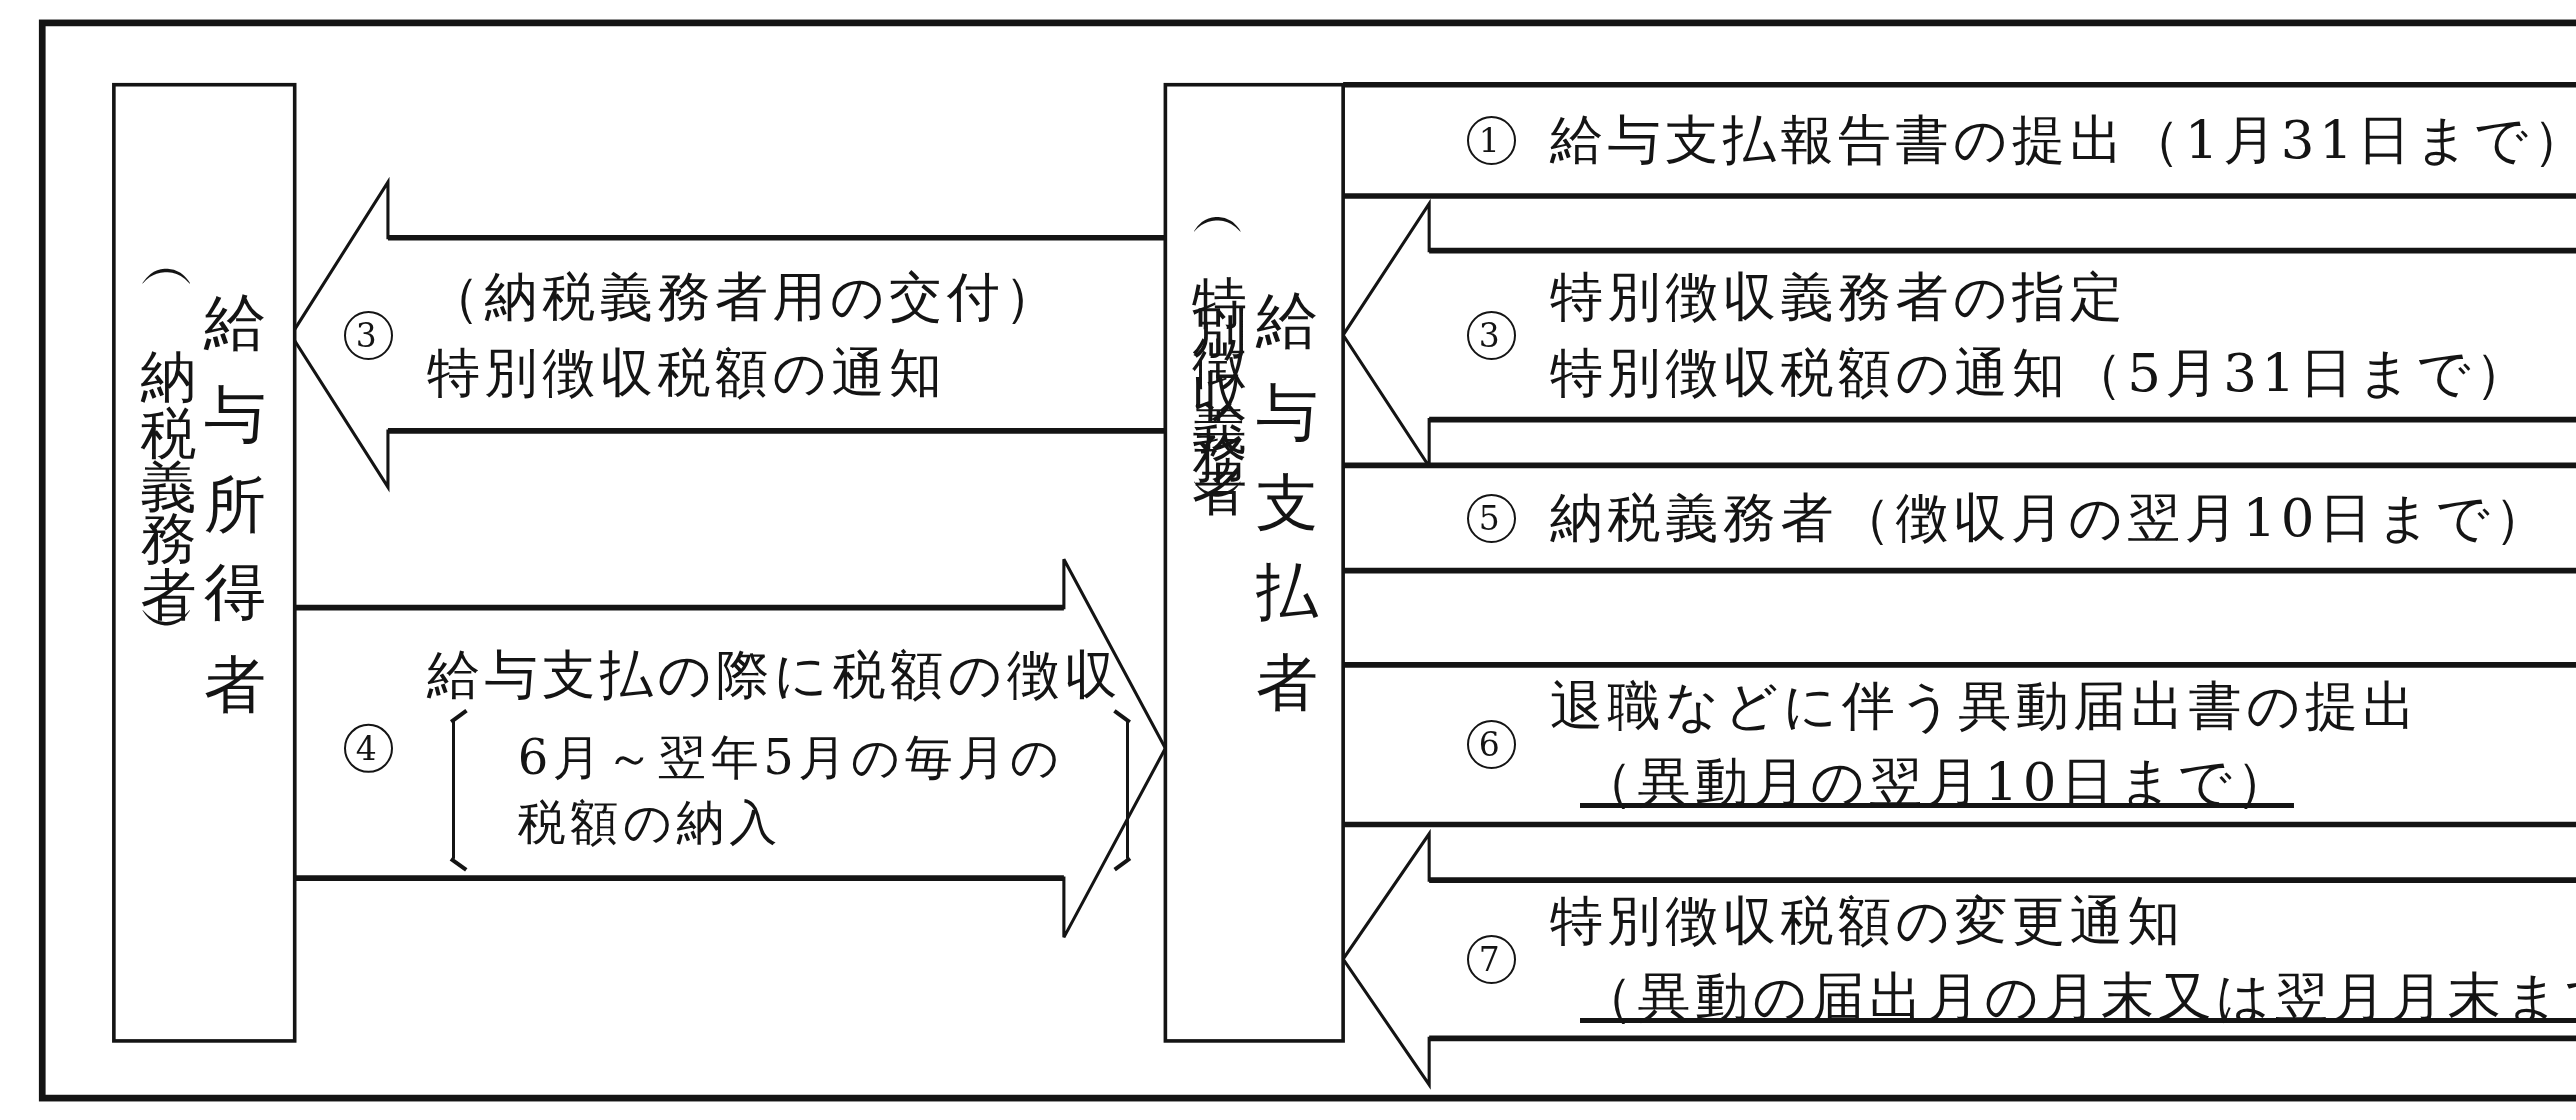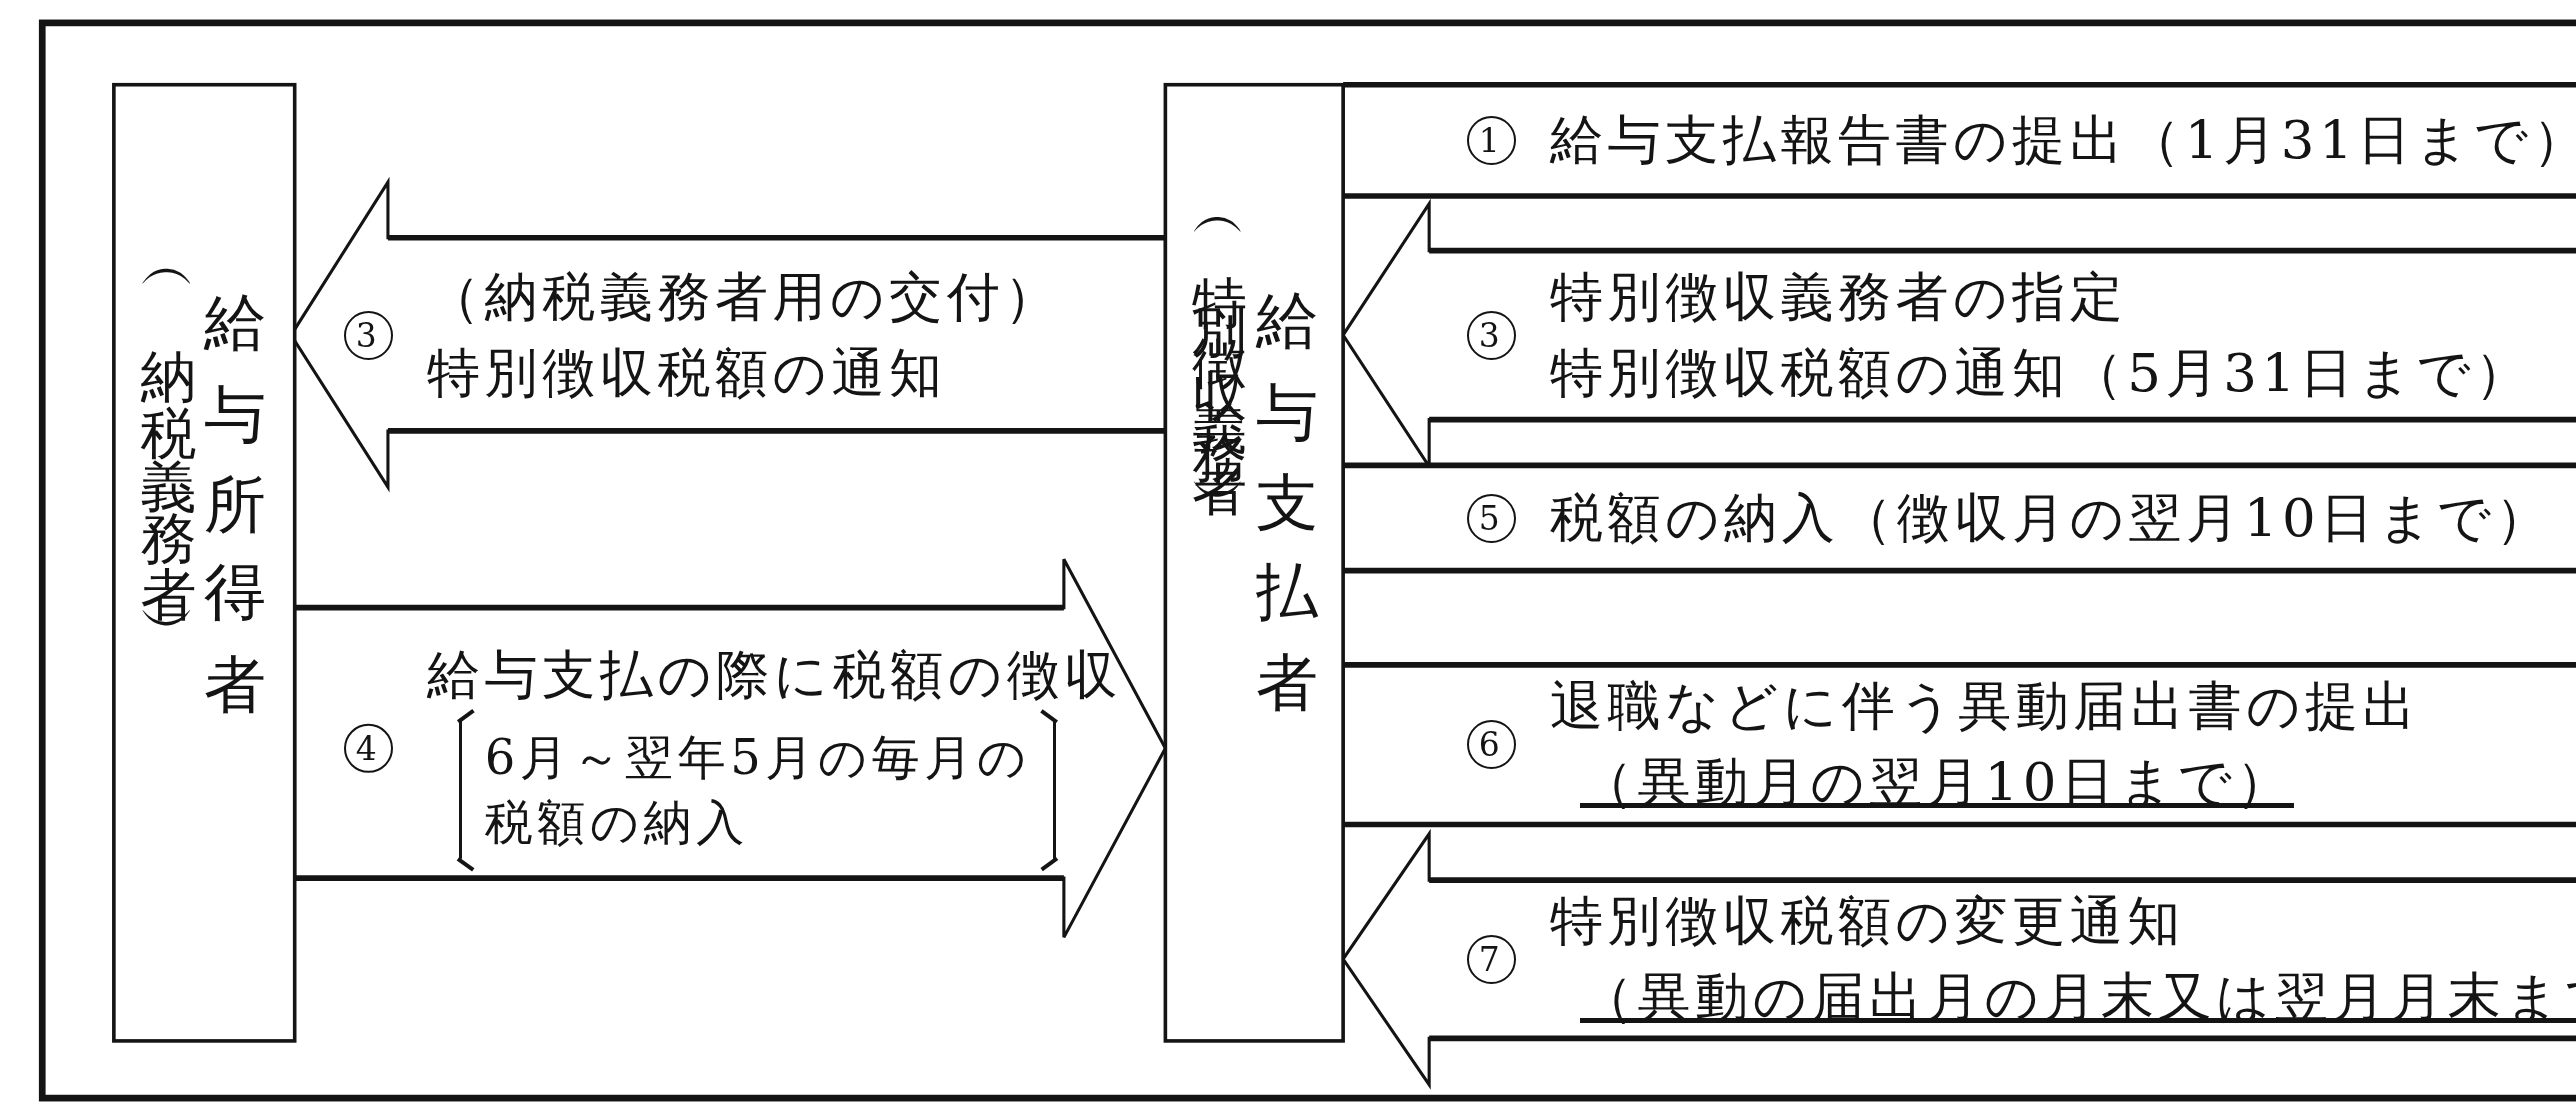--- a/index.html
+++ b/index.html
@@ -26,22 +26,22 @@
     background:#fff;
   }
   
   .lbl {
     position:absolute; display:flex; align-items:center; gap:34px;
     transform:translateY(-50%); white-space:nowrap;
     font-size:53px; letter-spacing:4.6px; line-height:76px;
   }
   .lbl .indent { padding-left:30px;text-decoration:underline; }
   .l7col { display:flex; flex-direction:column; }
-  .brkrow { display:flex; align-items:stretch; margin-left:32px; margin-top:8.2px;
-            font-size:48px; line-height:65px; }
+  .brkrow { display:flex; align-items:stretch; margin-left:25px; margin-top:8.2px;
+            font-size:48px; line-height:65px;gap:40px; }
   .brklines { display:flex; flex-direction:column; padding:4.1px 5.2px; }
   .brk { width:17.5px; position:relative; flex:0 0 auto; }
   .brk.l { border-left:3.6px solid #141414; }
   .brk.r { border-right:3.6px solid #141414; }
   .brk.l::before, .brk.l::after, .brk.r::before, .brk.r::after {
     content:""; position:absolute; width:18.5px; height:3.6px; background:#141414;
   }
   .brk.l::before { left:-3.6px; top:-1px;  transform-origin:left center; transform:rotate(-36deg); }
   .brk.l::after  { left:-3.6px; bottom:-1px; transform-origin:left center; transform:rotate(36deg); }
   .brk.r::before { right:-3.6px; top:-1px;  transform-origin:right center; transform:rotate(36deg); }
@@ -108,21 +108,21 @@
     <span class="cnum">3</span>
     <div>
       <div>特別徴収義務者の指定</div>
       <div>特別徴収税額の通知（5月31日まで）</div>
     </div>
   </div>
 
   <div class="lbl" style="left:1467px; top:518px;">
     <span class="cnum">5</span>
     <div>
-        <div>税額の納入（徴収月の翌月10日まで）</div>
+        <div>納税義務者（徴収月の翌月10日まで）</div>
       </div>
   </div>
 
   <div class="lbl" style="left:1467px; top:744px;">
     <span class="cnum">6</span>
     <div>
       <div>退職などに伴う異動届出書の提出</div>
       <div class="indent">（異動月の翌月10日まで）</div>
     </div>
   </div>

